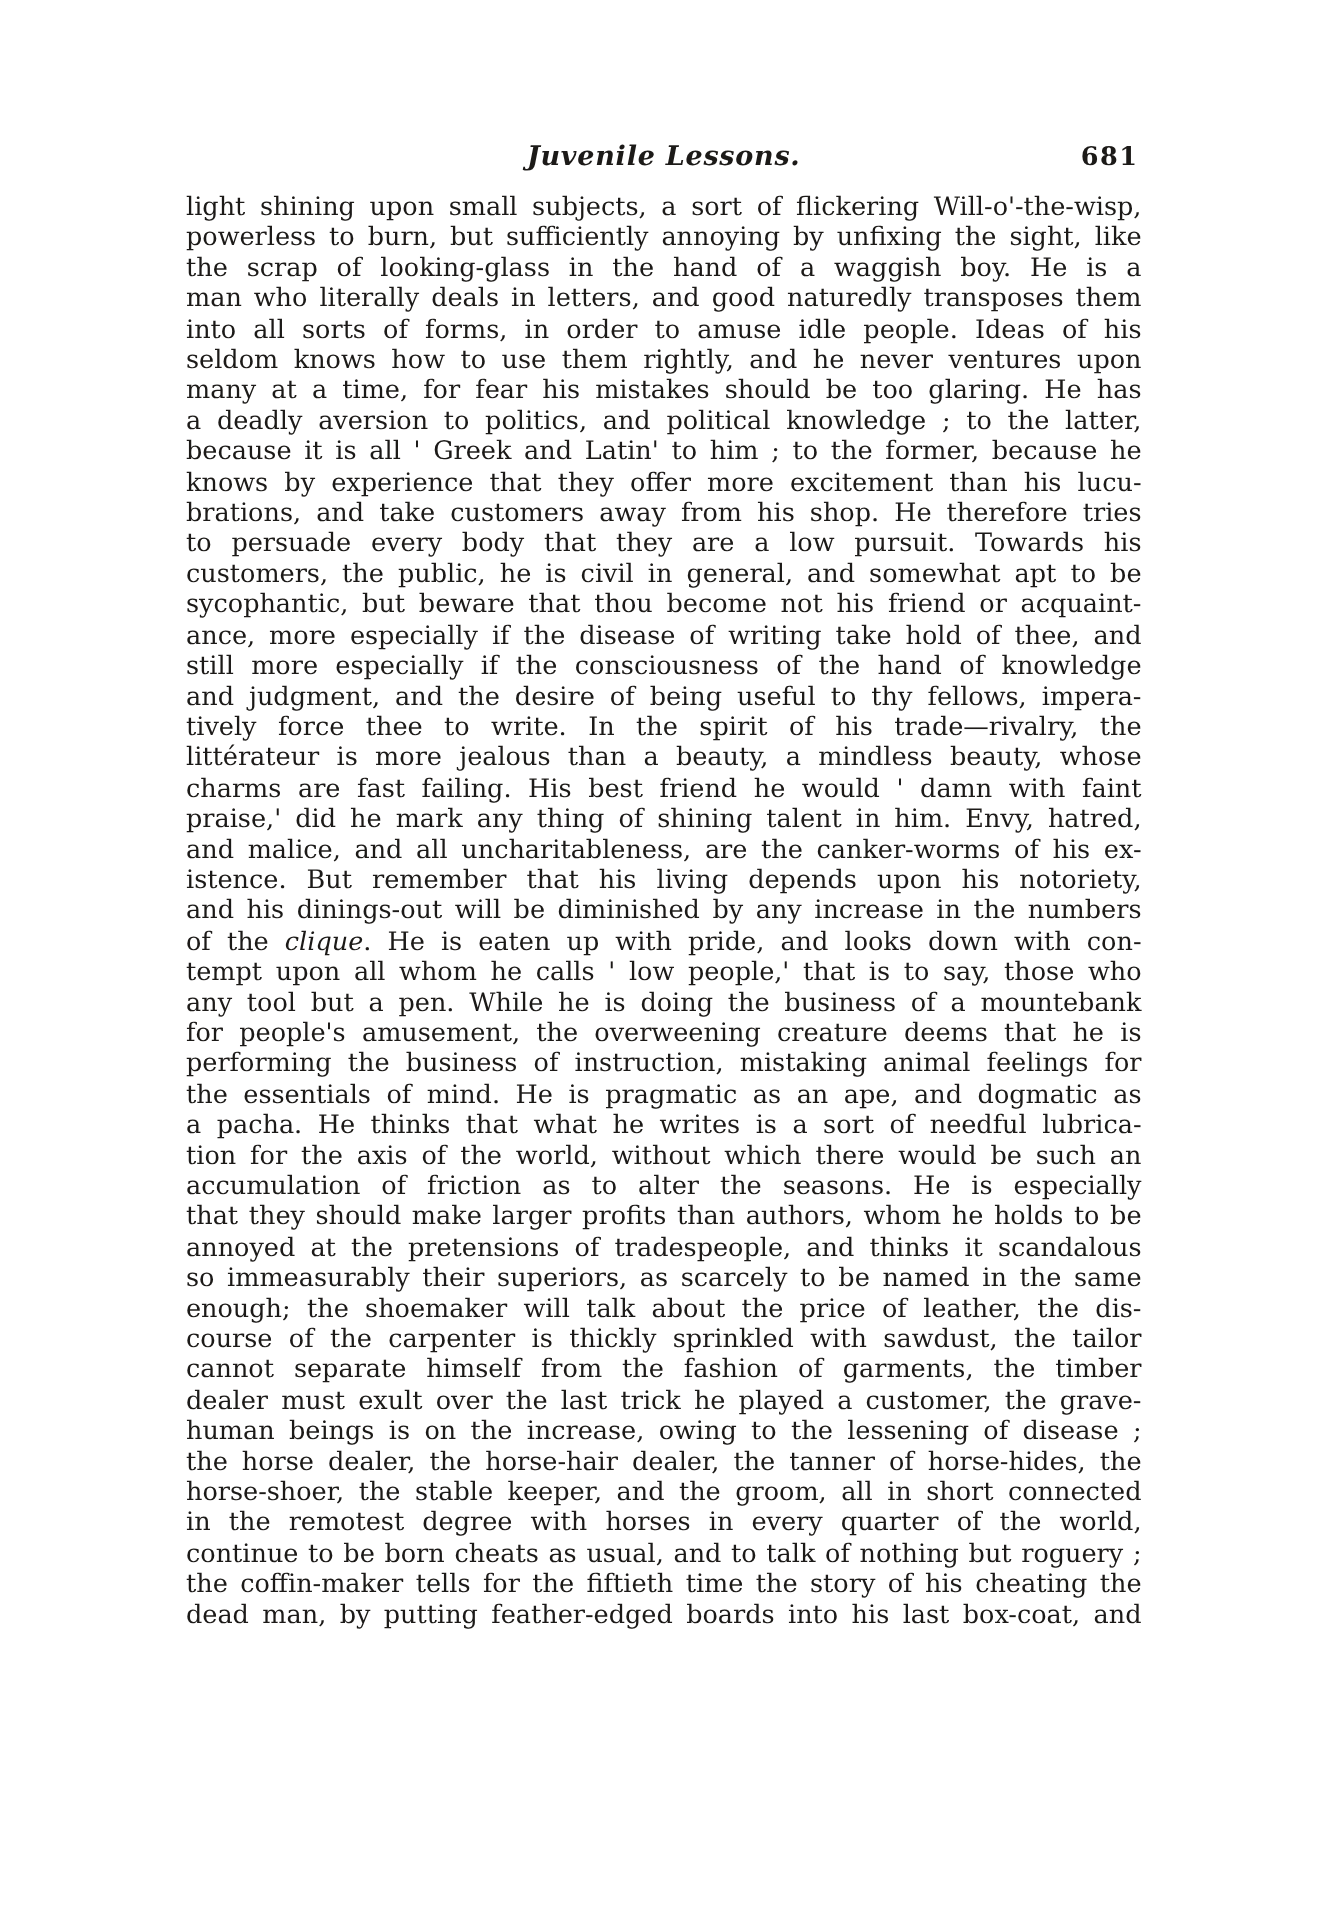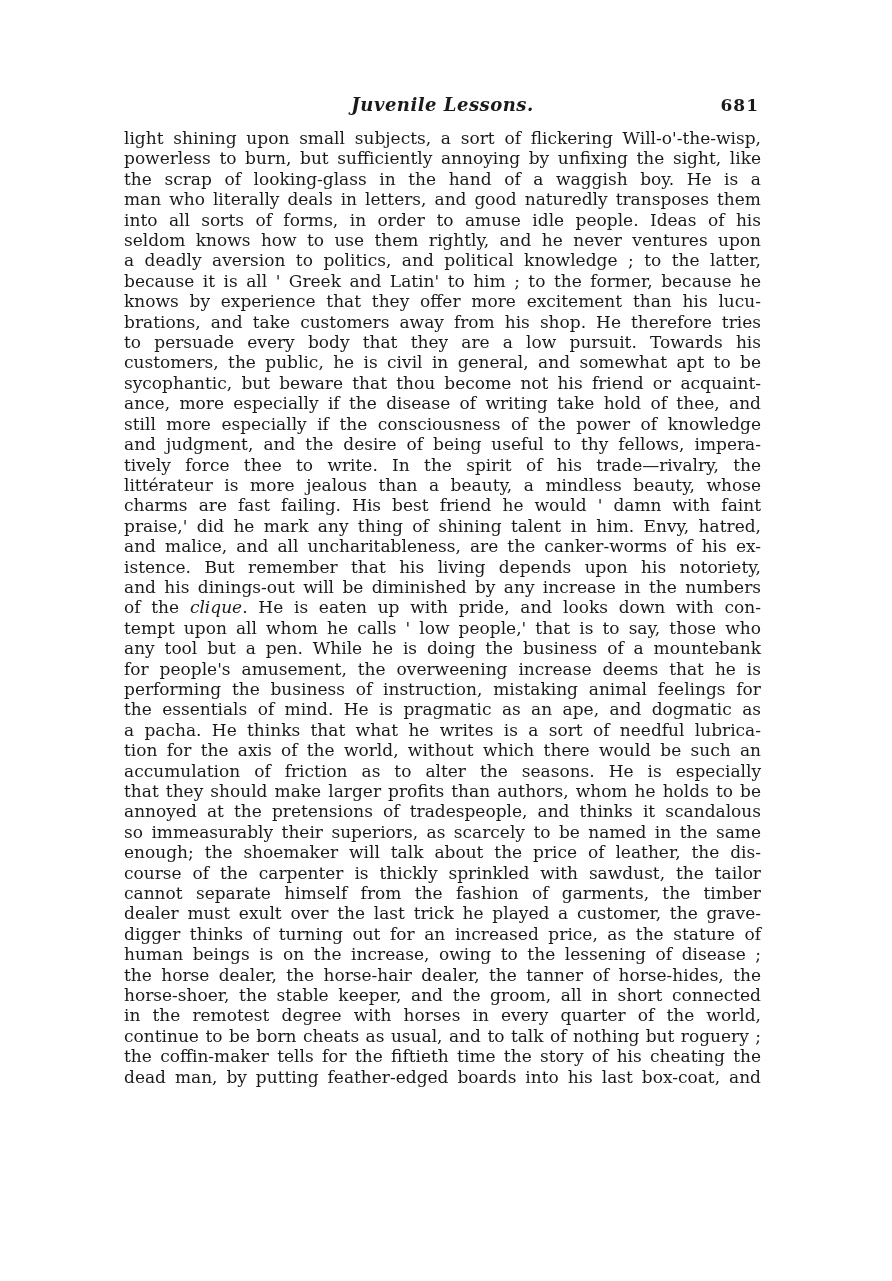--- a/index.html
+++ b/index.html
@@ -67,54 +67,54 @@
       <div class="running-title">Juvenile Lessons.</div>
       <div class="page-number">681</div>
     </div>
     <div class="text-body">
         <div class="line">light shining upon small subjects, a sort of flickering Will-o'-the-wisp,</div>
         <div class="line">powerless to burn, but sufficiently annoying by unfixing the sight, like</div>
         <div class="line">the scrap of looking-glass in the hand of a waggish boy. He is a</div>
         <div class="line">man who literally deals in letters, and good naturedly transposes them</div>
         <div class="line">into all sorts of forms, in order to amuse idle people. Ideas of his</div>
         <div class="line">seldom knows how to use them rightly, and he never ventures upon</div>
+        <div class="line">many at a time, for fear his mistakes should be too glaring. He has</div>
         <div class="line">a deadly aversion to politics, and political knowledge ; to the latter,</div>
         <div class="line">because it is all ' Greek and Latin' to him ; to the former, because he</div>
         <div class="line">knows by experience that they offer more excitement than his lucu-</div>
         <div class="line">brations, and take customers away from his shop. He therefore tries</div>
         <div class="line">to persuade every body that they are a low pursuit. Towards his</div>
         <div class="line">customers, the public, he is civil in general, and somewhat apt to be</div>
         <div class="line">sycophantic, but beware that thou become not his friend or acquaint-</div>
         <div class="line">ance, more especially if the disease of writing take hold of thee, and</div>
-        <div class="line">still more especially if the consciousness of the power of knowledge</div>
+        <div class="line">still more especially if the consciousness of the hand of knowledge</div>
         <div class="line">and judgment, and the desire of being useful to thy fellows, impera-</div>
         <div class="line">tively force thee to write. In the spirit of his trade—rivalry, the</div>
         <div class="line">littérateur is more jealous than a beauty, a mindless beauty, whose</div>
         <div class="line">charms are fast failing. His best friend he would ' damn with faint</div>
         <div class="line">praise,' did he mark any thing of shining talent in him. Envy, hatred,</div>
         <div class="line">and malice, and all uncharitableness, are the canker-worms of his ex-</div>
         <div class="line">istence. But remember that his living depends upon his notoriety,</div>
         <div class="line">and his dinings-out will be diminished by any increase in the numbers</div>
         <div class="line"><span class="">of the </span><span class="italic">clique</span><span class="">. He is eaten up with pride, and looks down with con-</span></div>
         <div class="line">tempt upon all whom he calls ' low people,' that is to say, those who</div>
         <div class="line">any tool but a pen. While he is doing the business of a mountebank</div>
-        <div class="line">for people's amusement, the overweening increase deems that he is</div>
+        <div class="line">for people's amusement, the overweening creature deems that he is</div>
         <div class="line">performing the business of instruction, mistaking animal feelings for</div>
         <div class="line">the essentials of mind. He is pragmatic as an ape, and dogmatic as</div>
         <div class="line">a pacha. He thinks that what he writes is a sort of needful lubrica-</div>
         <div class="line">tion for the axis of the world, without which there would be such an</div>
         <div class="line">accumulation of friction as to alter the seasons. He is especially</div>
         <div class="line">that they should make larger profits than authors, whom he holds to be</div>
         <div class="line">annoyed at the pretensions of tradespeople, and thinks it scandalous</div>
         <div class="line">so immeasurably their superiors, as scarcely to be named in the same</div>
         <div class="line">enough; the shoemaker will talk about the price of leather, the dis-</div>
         <div class="line">course of the carpenter is thickly sprinkled with sawdust, the tailor</div>
         <div class="line">cannot separate himself from the fashion of garments, the timber</div>
         <div class="line">dealer must exult over the last trick he played a customer, the grave-</div>
-        <div class="line">digger thinks of turning out for an increased price, as the stature of</div>
         <div class="line">human beings is on the increase, owing to the lessening of disease ;</div>
         <div class="line">the horse dealer, the horse-hair dealer, the tanner of horse-hides, the</div>
         <div class="line">horse-shoer, the stable keeper, and the groom, all in short connected</div>
         <div class="line">in the remotest degree with horses in every quarter of the world,</div>
         <div class="line">continue to be born cheats as usual, and to talk of nothing but roguery ;</div>
         <div class="line">the coffin-maker tells for the fiftieth time the story of his cheating the</div>
         <div class="line">dead man, by putting feather-edged boards into his last box-coat, and</div>
       </div>
   </div>
 </div>

